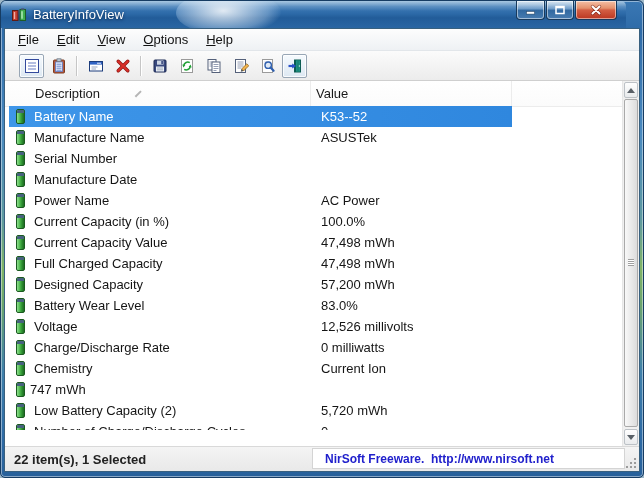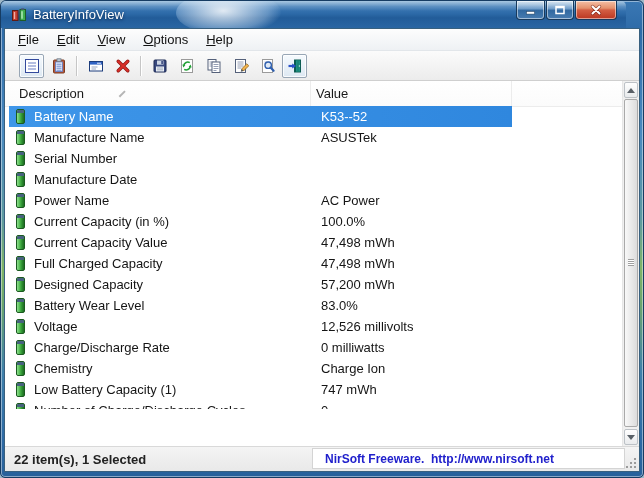--- a/index.html
+++ b/index.html
@@ -35,21 +35,21 @@
     display:flex;align-items:center;padding-left:14px;}
   .tbtn{width:25px;height:24px;display:flex;align-items:center;justify-content:center;border:1px solid transparent;
     border-radius:2px;box-sizing:border-box;margin-right:2px;}
   .tbtn.framed{border:1px solid #98a6b5;background:linear-gradient(#f6fafd,#dde8f2);box-shadow:inset 0 0 0 1px rgba(255,255,255,.8);}
   .tsep{width:1px;height:20px;background:#c6c6c6;border-right:1px solid #fff;margin:0 5px 0 3px;}
   
   .listview{flex:1;position:relative;background:#fff;overflow:hidden;}
   .lheader{height:25px;display:flex;background:linear-gradient(#ffffff,#fbfbfb);border-bottom:1px solid #ececec;
     font-size:13px;color:#1a1a1a;}
   .hcol{box-sizing:border-box;border-right:1px solid #ececec;display:flex;align-items:center;}
-  .hcol1{width:306px;padding-left:14px;}
+  .hcol1{width:306px;padding-left:30px;}
   .hcol2{width:201px;padding-left:5px;}
   .sort-slash{display:inline-block;width:8px;height:1.5px;background:#b5b5b5;transform:rotate(-45deg);margin-left:34px;}
   .list-body{position:absolute;left:0;right:17px;top:25px;bottom:0;overflow:hidden;}
   .row{height:21px;display:flex;align-items:center;font-size:13px;color:#151515;}
   .row.selected{background:linear-gradient(90deg,transparent 0 4px,#3e96e9 4px,#2f87de 507px,transparent 507px);color:#fff;}
   .row.clipped{height:9px;overflow:hidden;align-items:flex-start;}
   .row.clipped .batt,.row.clipped .cell{margin-top:3px;}
   .batt{flex:0 0 9px;width:9px;height:15px;margin-left:11px;border:1px solid #1b5a20;border-radius:2px;position:relative;
     background:linear-gradient(90deg,#8fe08f 0%,#49b449 45%,#2a8a2e 75%,#1f6b23 100%);box-sizing:border-box;}
   .batt::before{content:"";position:absolute;left:0;right:0;top:0;height:3px;background:#47617f;border-radius:1px 1px 0 0;}
@@ -280,26 +280,30 @@
             <span class="cell val">12,526 millivolts</span>
           </div>
           <div class="row">
             <span class="batt"></span>
             <span class="cell desc">Charge/Discharge Rate</span>
             <span class="cell val">0 milliwatts</span>
           </div>
           <div class="row">
             <span class="batt"></span>
             <span class="cell desc">Chemistry</span>
-            <span class="cell val">Charge Ion</span>
-          </div>
-          <div class="row">
-            <span class="batt"></span>
-            <span class="cell desc">Low Battery Capacity (1)</span>
+            <span class="cell val">Current Ion</span>
+          </div>
+          <div class="row">
+            <span class="batt"></span>
             <span class="cell val">747 mWh</span>
+          </div>
+          <div class="row">
+            <span class="batt"></span>
+            <span class="cell desc">Low Battery Capacity (2)</span>
+            <span class="cell val">5,720 mWh</span>
           </div>
           <div class="row clipped">
             <span class="batt"></span>
             <span class="cell desc">Number of Charge/Discharge Cycles</span>
             <span class="cell val">0</span>
           </div>
         </div>
       <div class="scrollbar">
         <div class="sb-btn sb-up">
           <span class="tri-up"></span>

